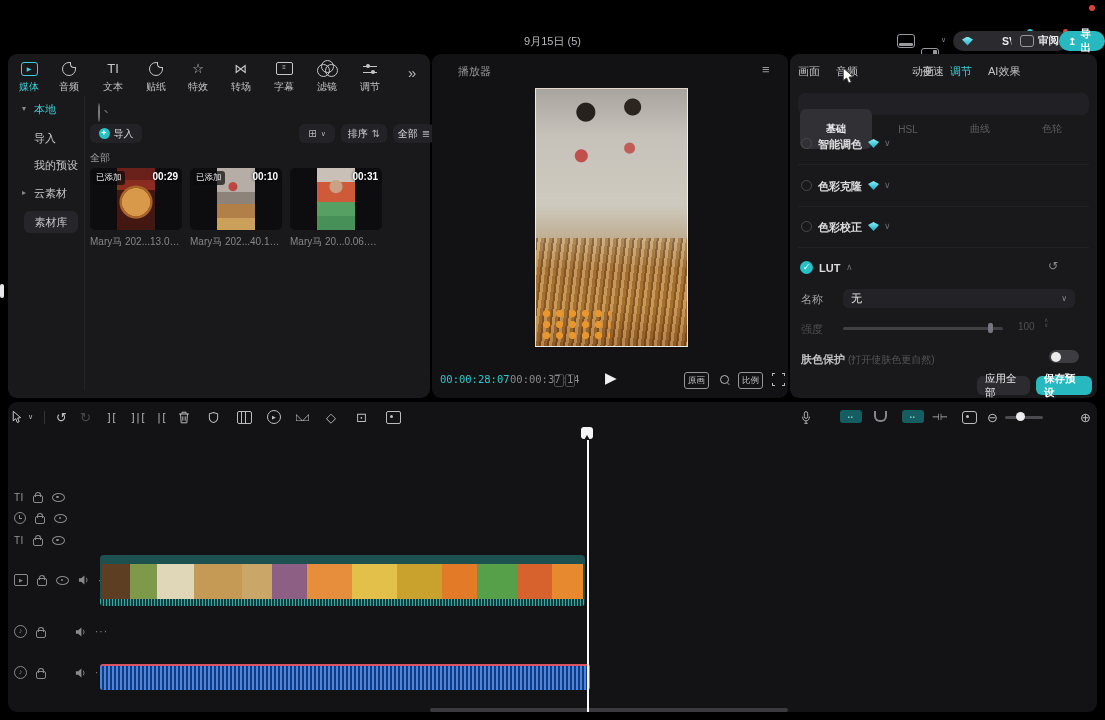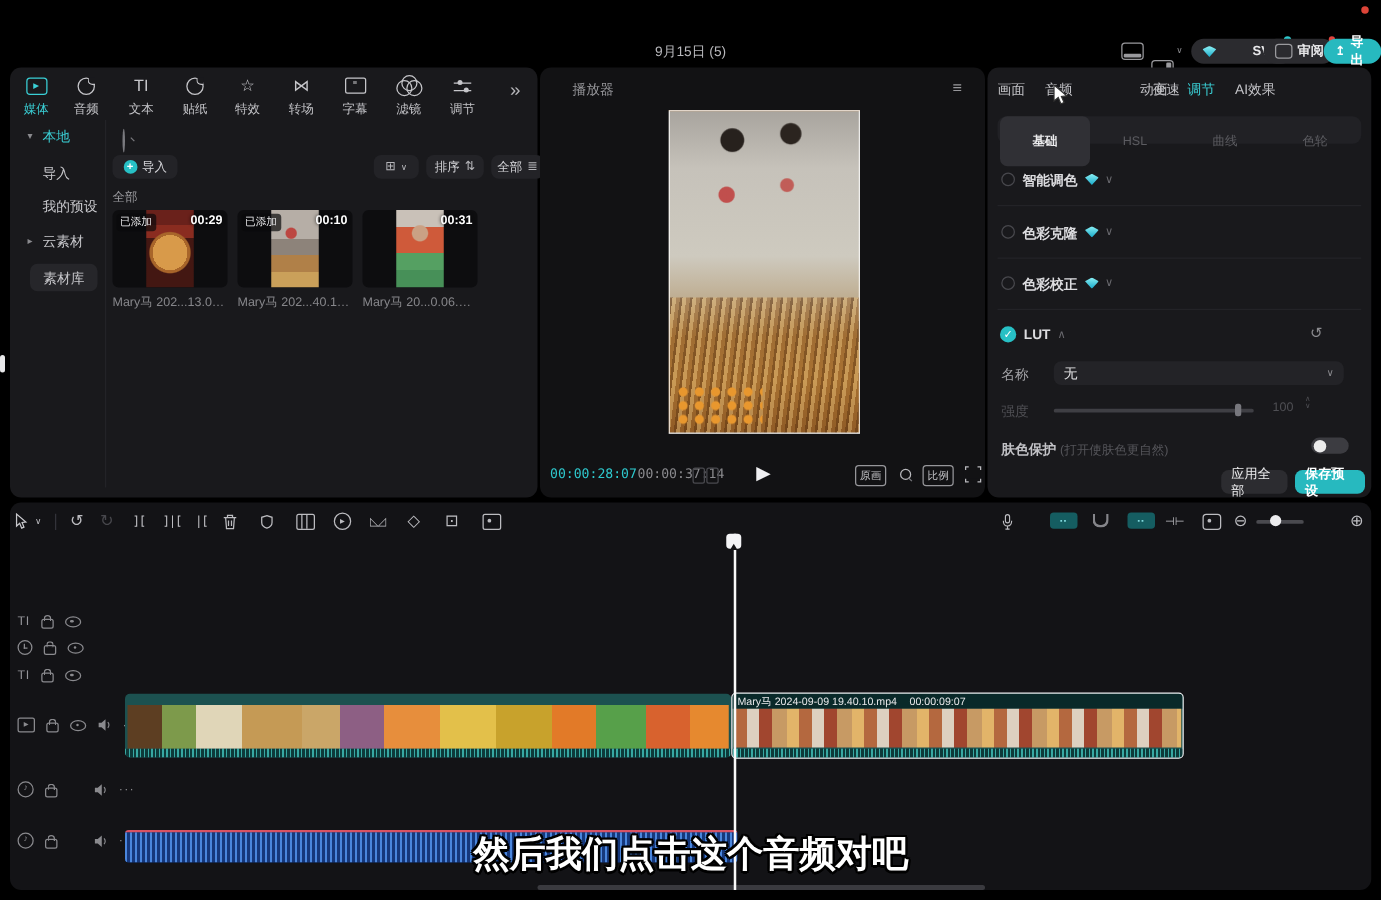--- a/index.html
+++ b/index.html
@@ -81,21 +81,21 @@
   .playbtn{position:absolute;font-size:15px;color:#f0f0f2;}
   .qbox{position:absolute;border:1px solid #96969a;border-radius:3px;font-size:8.5px;color:#c8c8cc;padding:1.5px 3px;}
   .ic-fs{position:absolute;width:11px;height:11px;border:1.4px solid #b9b9bd;}
   .ic-fs::before{content:'';position:absolute;left:2px;right:2px;top:-2px;bottom:-2px;background:#121214;}
   .ic-fs::after{content:'';position:absolute;left:-2px;right:-2px;top:2px;bottom:2px;background:#121214;}
   
   #adjust{left:790px;top:54px;width:307px;height:344px;background:#19191c;}
   .atab{position:absolute;top:10px;font-size:11px;color:#c2c2c6;cursor:pointer;}
   .atab.active{color:#3ad0d6;}
   .subbar{position:absolute;left:8px;top:39px;width:291px;height:22px;background:#212125;border-radius:7px;}
-  .subseg{position:absolute;top:0;width:72px;height:40px;display:flex;align-items:center;justify-content:center;
+  .subseg{position:absolute;top:16px;width:72px;height:40px;display:flex;align-items:center;justify-content:center;
           font-size:10px;color:#5c5c61;}
   .subseg.active{background:#303035;border-radius:6px;color:#ececee;font-weight:700;}
   .radio{position:absolute;width:9px;height:9px;border:1.6px solid #48484d;border-radius:50%;}
   .rowlb{position:absolute;font-size:11px;font-weight:700;color:#dcdcdf;}
   .chev{position:absolute;font-size:9px;color:#6a6a6f;}
   .hline{position:absolute;left:8px;width:291px;height:1px;background:#232327;}
   .lutcheck{position:absolute;width:13px;height:13px;border-radius:50%;background:#27c0c5;color:#fff;
             font-size:9px;line-height:13px;text-align:center;font-weight:700;}
   .reset{position:absolute;font-size:12px;color:#8a8a8e;}
   .sel{position:absolute;left:53px;width:232px;height:19px;background:#232327;border-radius:6px;display:flex;
@@ -482,34 +482,25 @@
           <path d="M1 3h2.5L7 0v10L3.5 7H1z" fill="#8a8a8e"></path>
           <path d="M9 2.5q2 2.5 0 5" stroke="#8a8a8e" fill="none"></path>
         </svg>
       <span class="dots3">···</span>
       </div>
 
     <div id="clipA" class="clip">
       <div class="thumbs"></div>
       <div class="wave"></div>
     </div>
-    <div id="clipB" class="clip">
-      <div class="label">
-        <span>Mary马 2024-09-09 19.40.10.mp4</span>
-        <span>00:00:09:07</span>
-      </div>
-      <div class="thumbs"></div>
-      <div class="wavestrip"></div>
-    </div>
     <div id="audioclip" class="clip">
       <div class="red"></div>
       <div class="wave"></div>
     </div>
 
     <div id="playhead-line"></div>
     <div id="playhead-handle"></div>
     <div id="hscroll"></div>
   </div>
 
-  <div id="subtitle">然后我们点击这个音频对吧</div>
 
   <div class="abs" style="left:0;top:284px;width:4px;height:14px;background:#e8e8ea;border-radius:2px;"></div>
 </div>
 
 </body></html>

